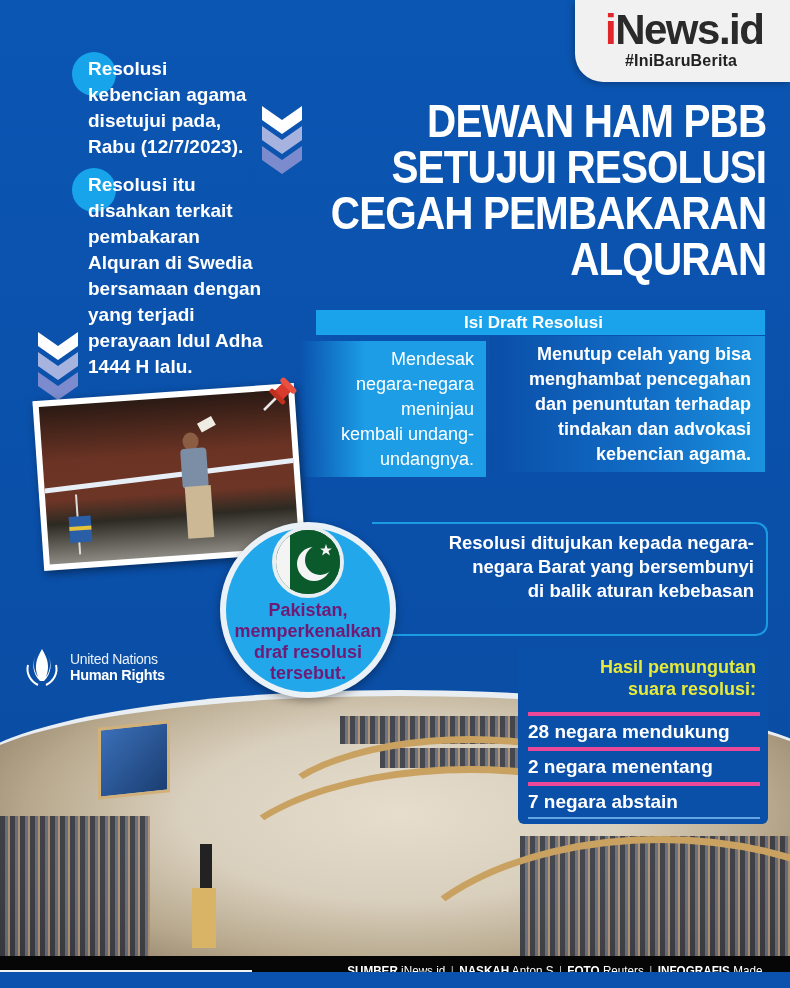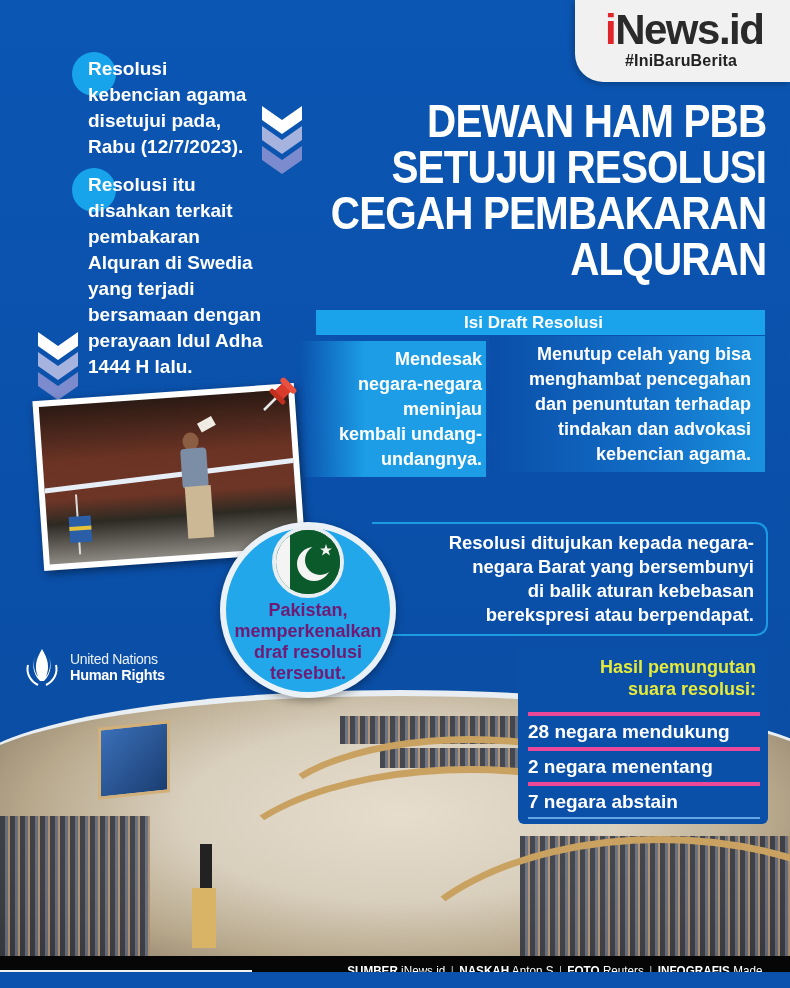--- a/index.html
+++ b/index.html
@@ -61,22 +61,22 @@
 
     
     .isi-bar {
       position: absolute; left: 316px; top: 310px; width: 449px; height: 25px;
       background: #1aa3ea; text-align: center; padding-right: 14px;
       font-size: 17px; font-weight: bold; line-height: 25px;
     }
     .isi-left {
       position: absolute; left: 300px; top: 341px; width: 186px; height: 136px;
       background: linear-gradient(90deg, rgba(26,150,228,0) 0%, #1c9de6 35%, #1c9de6 100%);
-      text-align: right; padding: 6px 4px 0 0;
-      font-size: 18px; font-weight: bold; line-height: 25px;
+      text-align: right; padding: 6px 12px 0 0;
+      font-size: 18px; font-weight: normal; line-height: 25px;
     }
     .isi-right {
       position: absolute; left: 490px; top: 336px; width: 275px; height: 136px;
       background: linear-gradient(90deg, #0a4ea8 0%, #126fc7 60%, #1a93df 100%);
       text-align: right; padding: 6px 14px 0 0;
       font-size: 18px; font-weight: bold; line-height: 25px;
     }
     .isi-left span, .isi-right span { display: block; white-space: nowrap; }
 
     
@@ -234,22 +234,22 @@
       </div>
   </div>
 
   <div class="bullet b2">
     <span class="dot"></span>
     <span class="txt">
       <span style="display:block">Resolusi itu</span>
       <span style="display:block">disahkan terkait</span>
       <span style="display:block">pembakaran</span>
       <span style="display:block">Alquran di Swedia</span>
+      <span style="display:block">bersamaan dengan</span>
       <span style="display:block">yang terjadi</span>
-      <span style="display:block">bersamaan dengan</span>
       <span style="display:block">perayaan Idul Adha</span>
       <span style="display:block">1444 H lalu.</span>
     </span>
   </div>
 
   <div class="chevrons" style="left:38px; top:338px;">
     <div class="chev">
         <svg width="40" height="30" viewBox="0 0 40 30">
           <polygon points="0,0 20,14 40,0 40,14 20,28 0,14" fill="#ffffff"></polygon>
         </svg>
@@ -309,21 +309,20 @@
         <rect x="14" y="4" width="20" height="6" rx="3" fill="#e8503f"></rect>
         <rect x="14" y="20" width="20" height="5" rx="2" fill="#c1301f"></rect>
       </g>
     </svg>
   </div>
 
   <div class="target-box">
     <span>Resolusi ditujukan kepada negara-</span>
     <span>negara Barat yang bersembunyi</span>
     <span>di balik aturan kebebasan</span>
-    <span>berekspresi atau berpendapat.</span>
   </div>
 
   <div class="un-logo">
     <svg class="emblem" width="40" height="44" viewBox="0 0 40 44">
       <path d="M20 4 C14 14 12 22 16 32 C12 26 10 18 14 10 C10 18 10 28 18 36 L22 36 C30 28 30 18 26 10 C30 18 28 26 24 32 C28 22 26 14 20 4 Z" fill="#ffffff"></path>
       <path d="M6 20 C4 28 8 36 16 40" stroke="#ffffff" stroke-width="2" fill="none"></path>
       <path d="M34 20 C36 28 32 36 24 40" stroke="#ffffff" stroke-width="2" fill="none"></path>
     </svg>
     <div class="l1">United Nations</div>
     <div class="l2">Human Rights</div>

